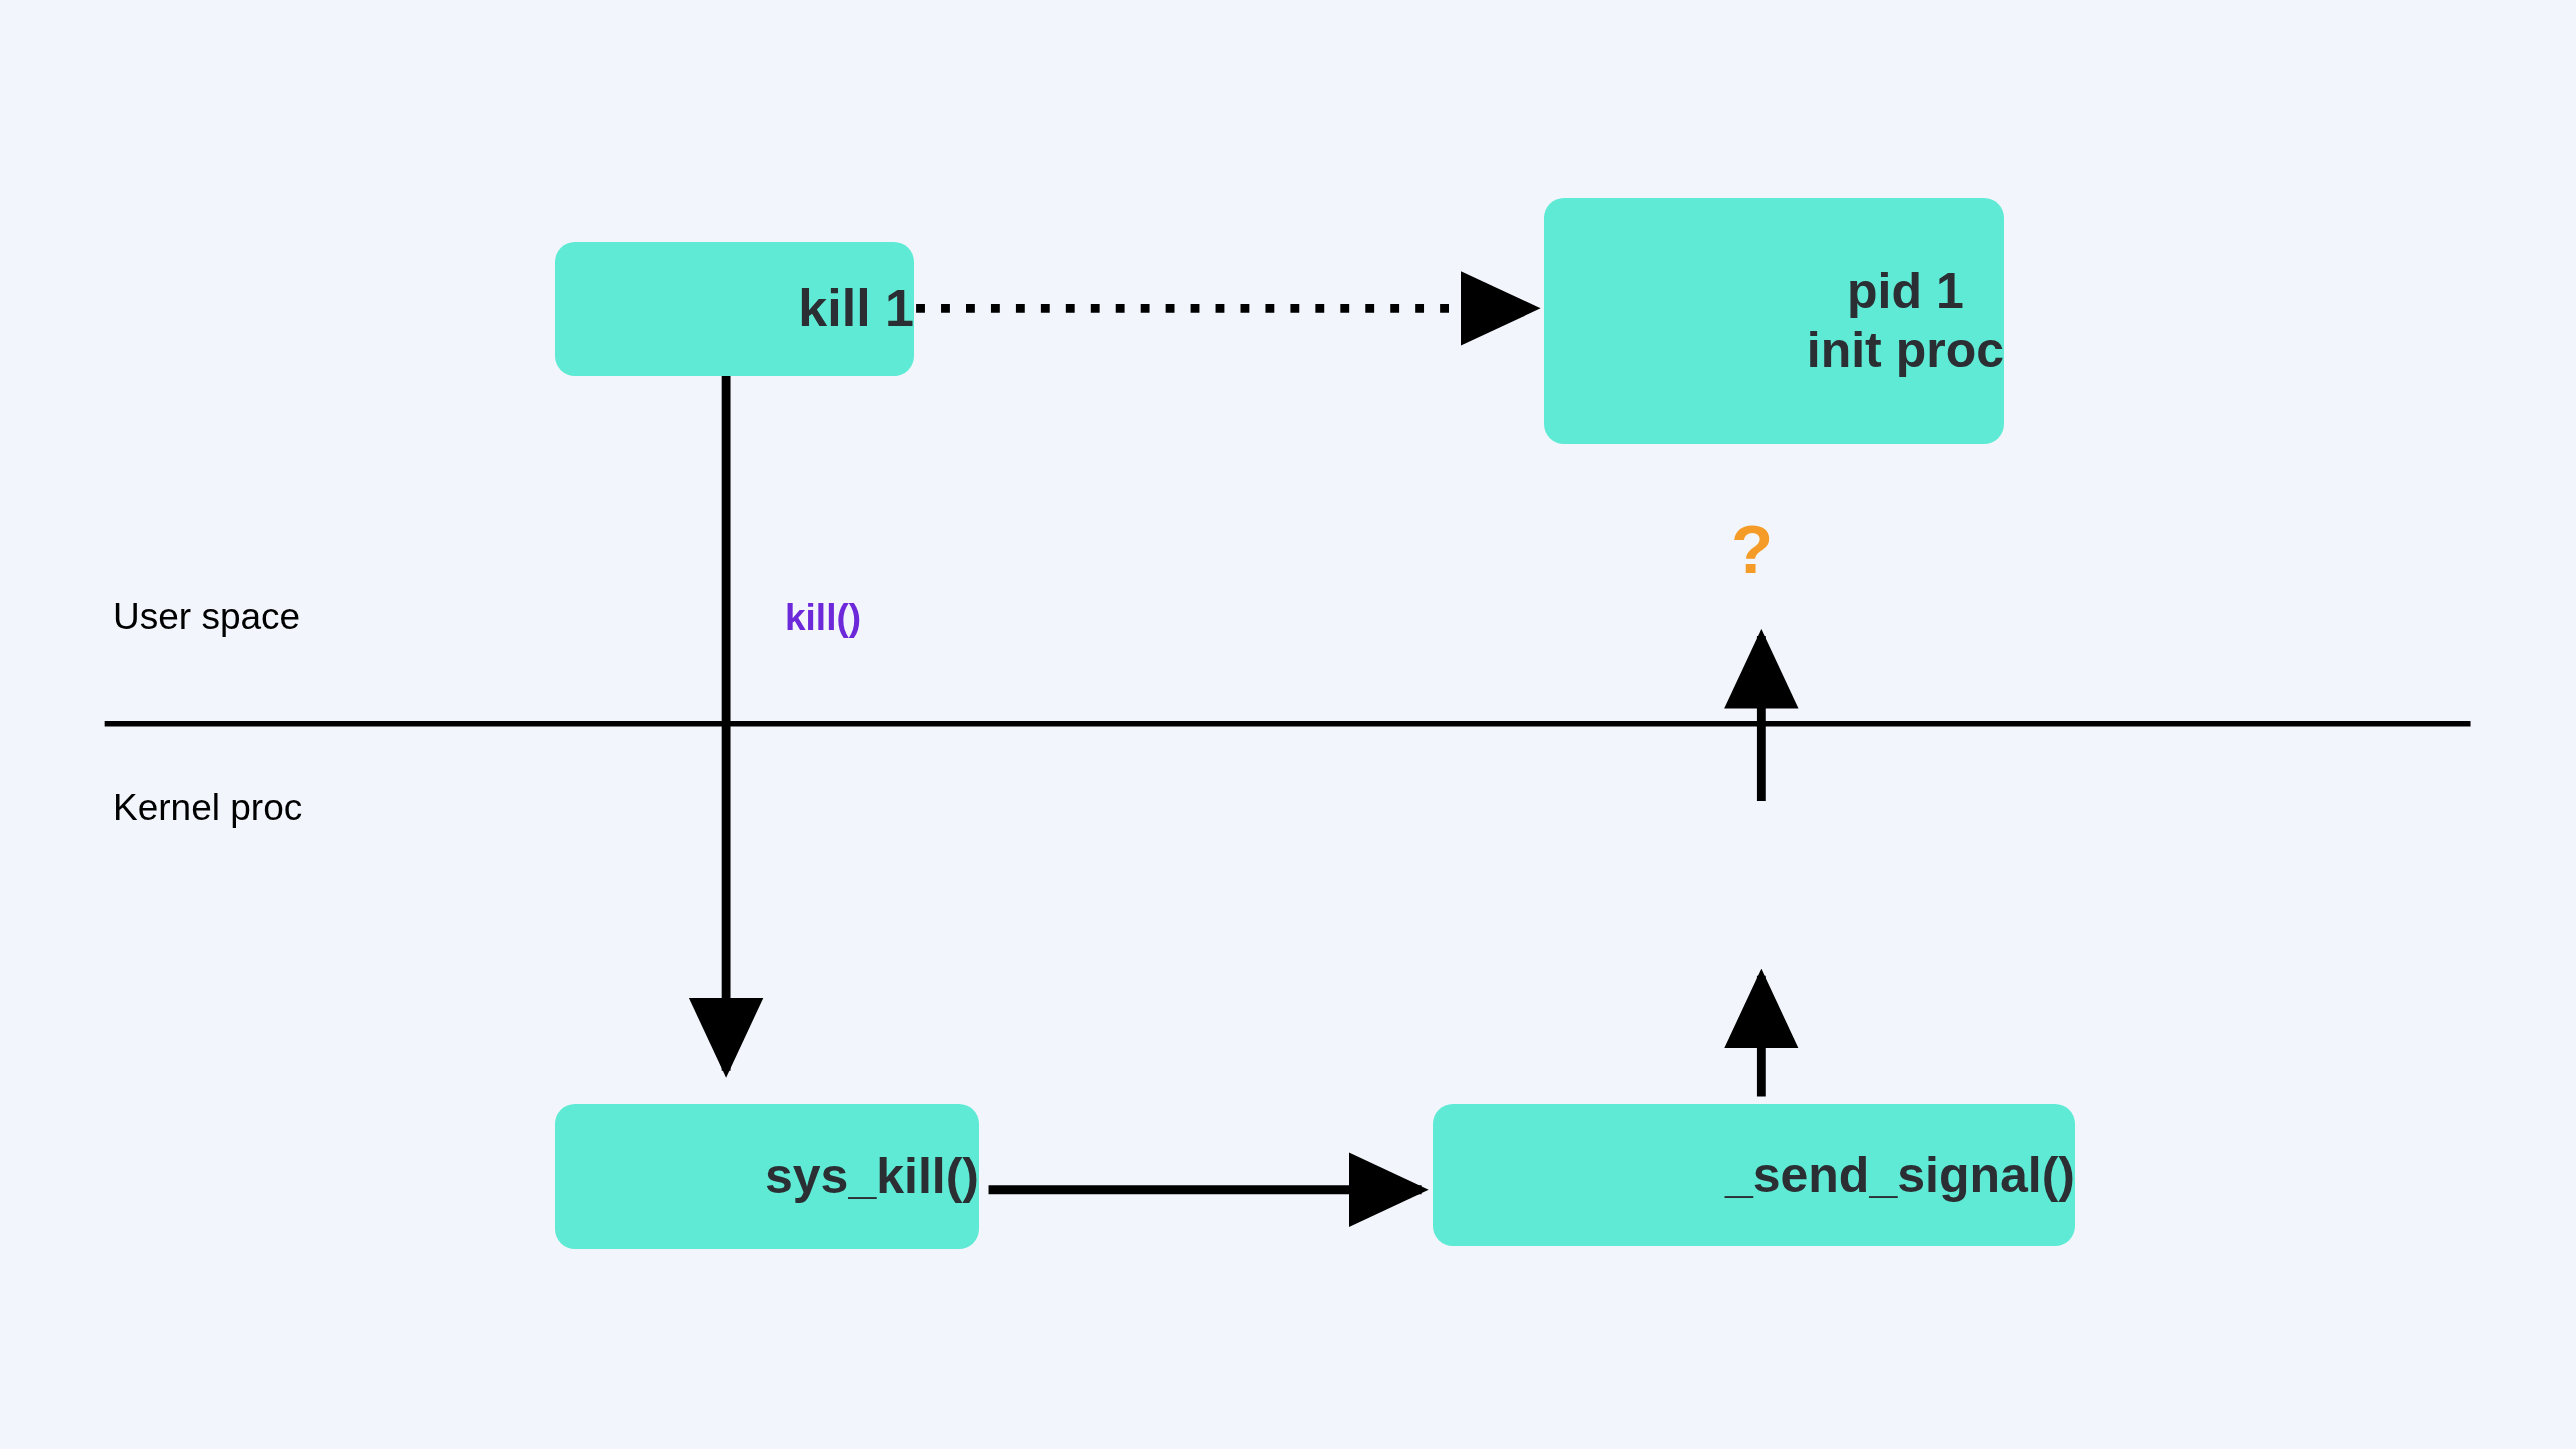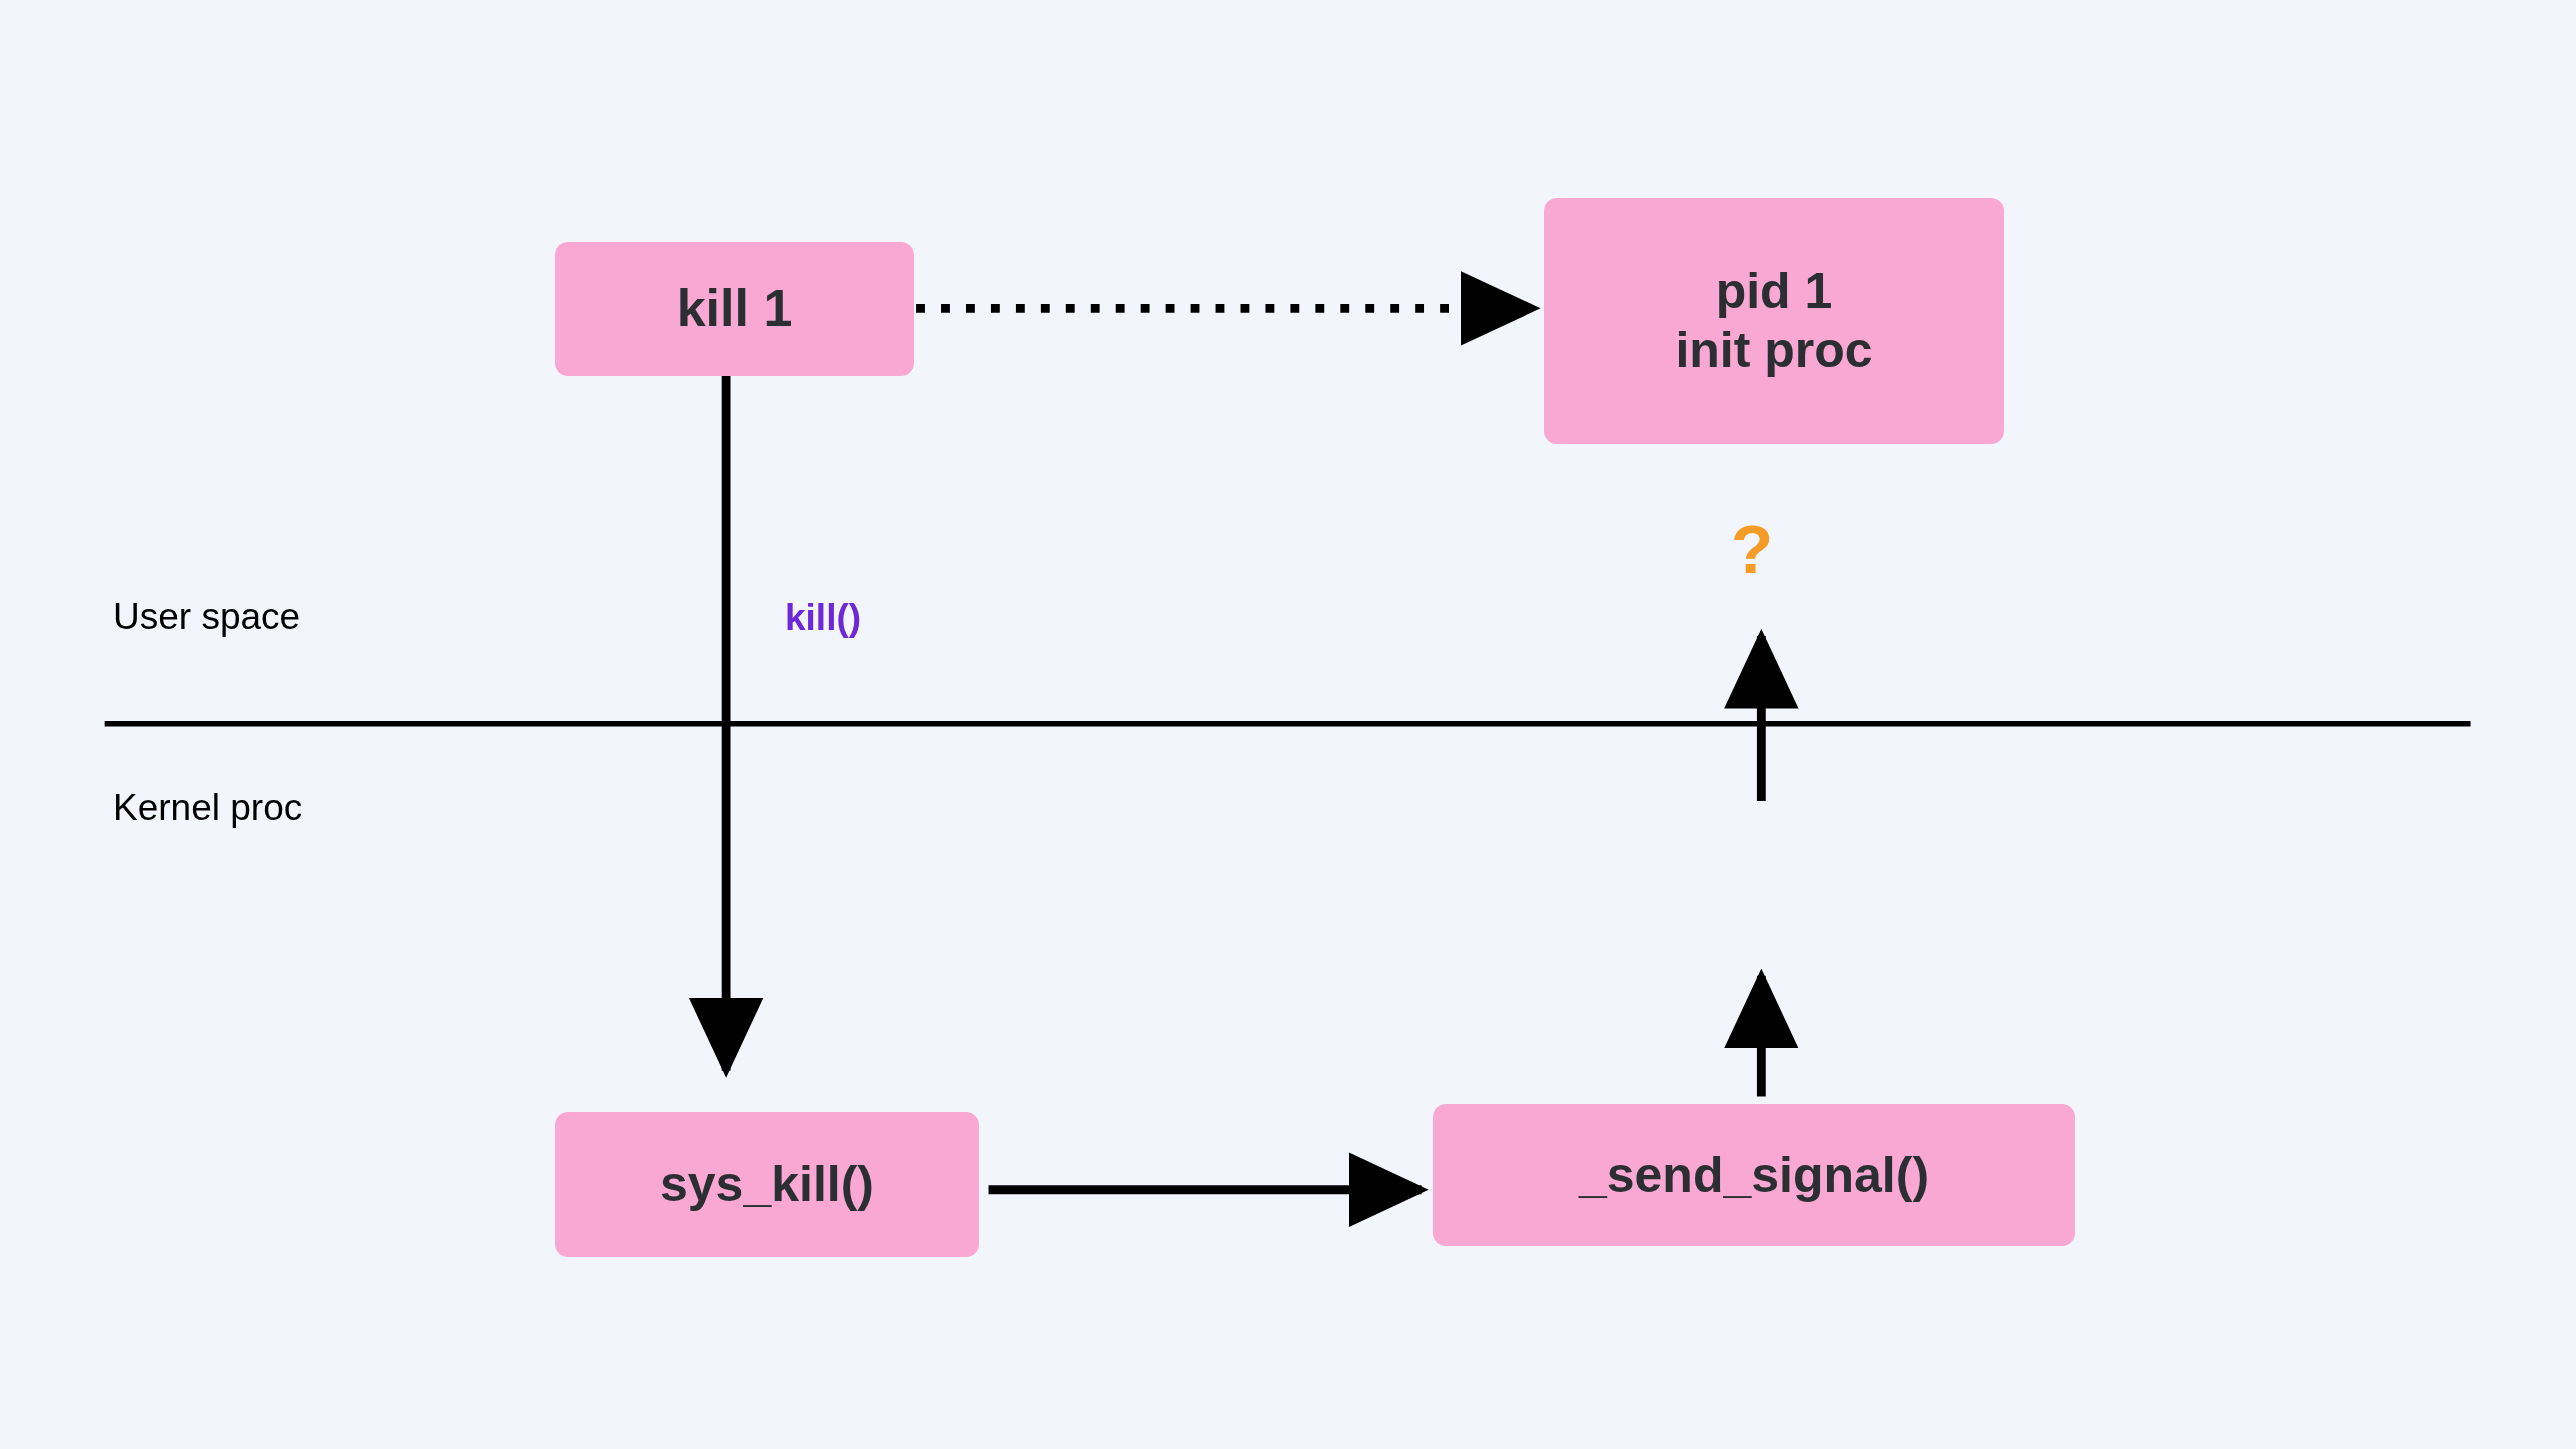--- a/index.html
+++ b/index.html
@@ -12,25 +12,25 @@
   }
   #canvas {
     position: relative;
     width: 2576px;
     height: 1449px;
     background: #f2f6fc;
     overflow: hidden;
   }
   .node {
     position: absolute;
-    background: #f9a8d4;
-    border-radius: 13px;
+    background: #5eead4;
+    border-radius: 20px;
     display: flex;
     align-items: center;
-    justify-content: center;
+    justify-content: flex-end;
     text-align: center;
     color: #2b2f33;
     box-sizing: border-box;
     line-height: 1.18;
   }
   .node.bold {
     font-weight: bold;
   }
   .node-label {
     display: block;
@@ -62,21 +62,20 @@
     height: 166px;
     font-size: 52px;
   }
   
   #node-syskill {
     left: 555px;
     top: 1104px;
     width: 424px;
     height: 145px;
     font-size: 50px;
-    margin-top: 8px;
   }
   
   #node-sendsignal {
     left: 1433px;
     top: 1104px;
     width: 642px;
     height: 142px;
     font-size: 50px;
   }
 

